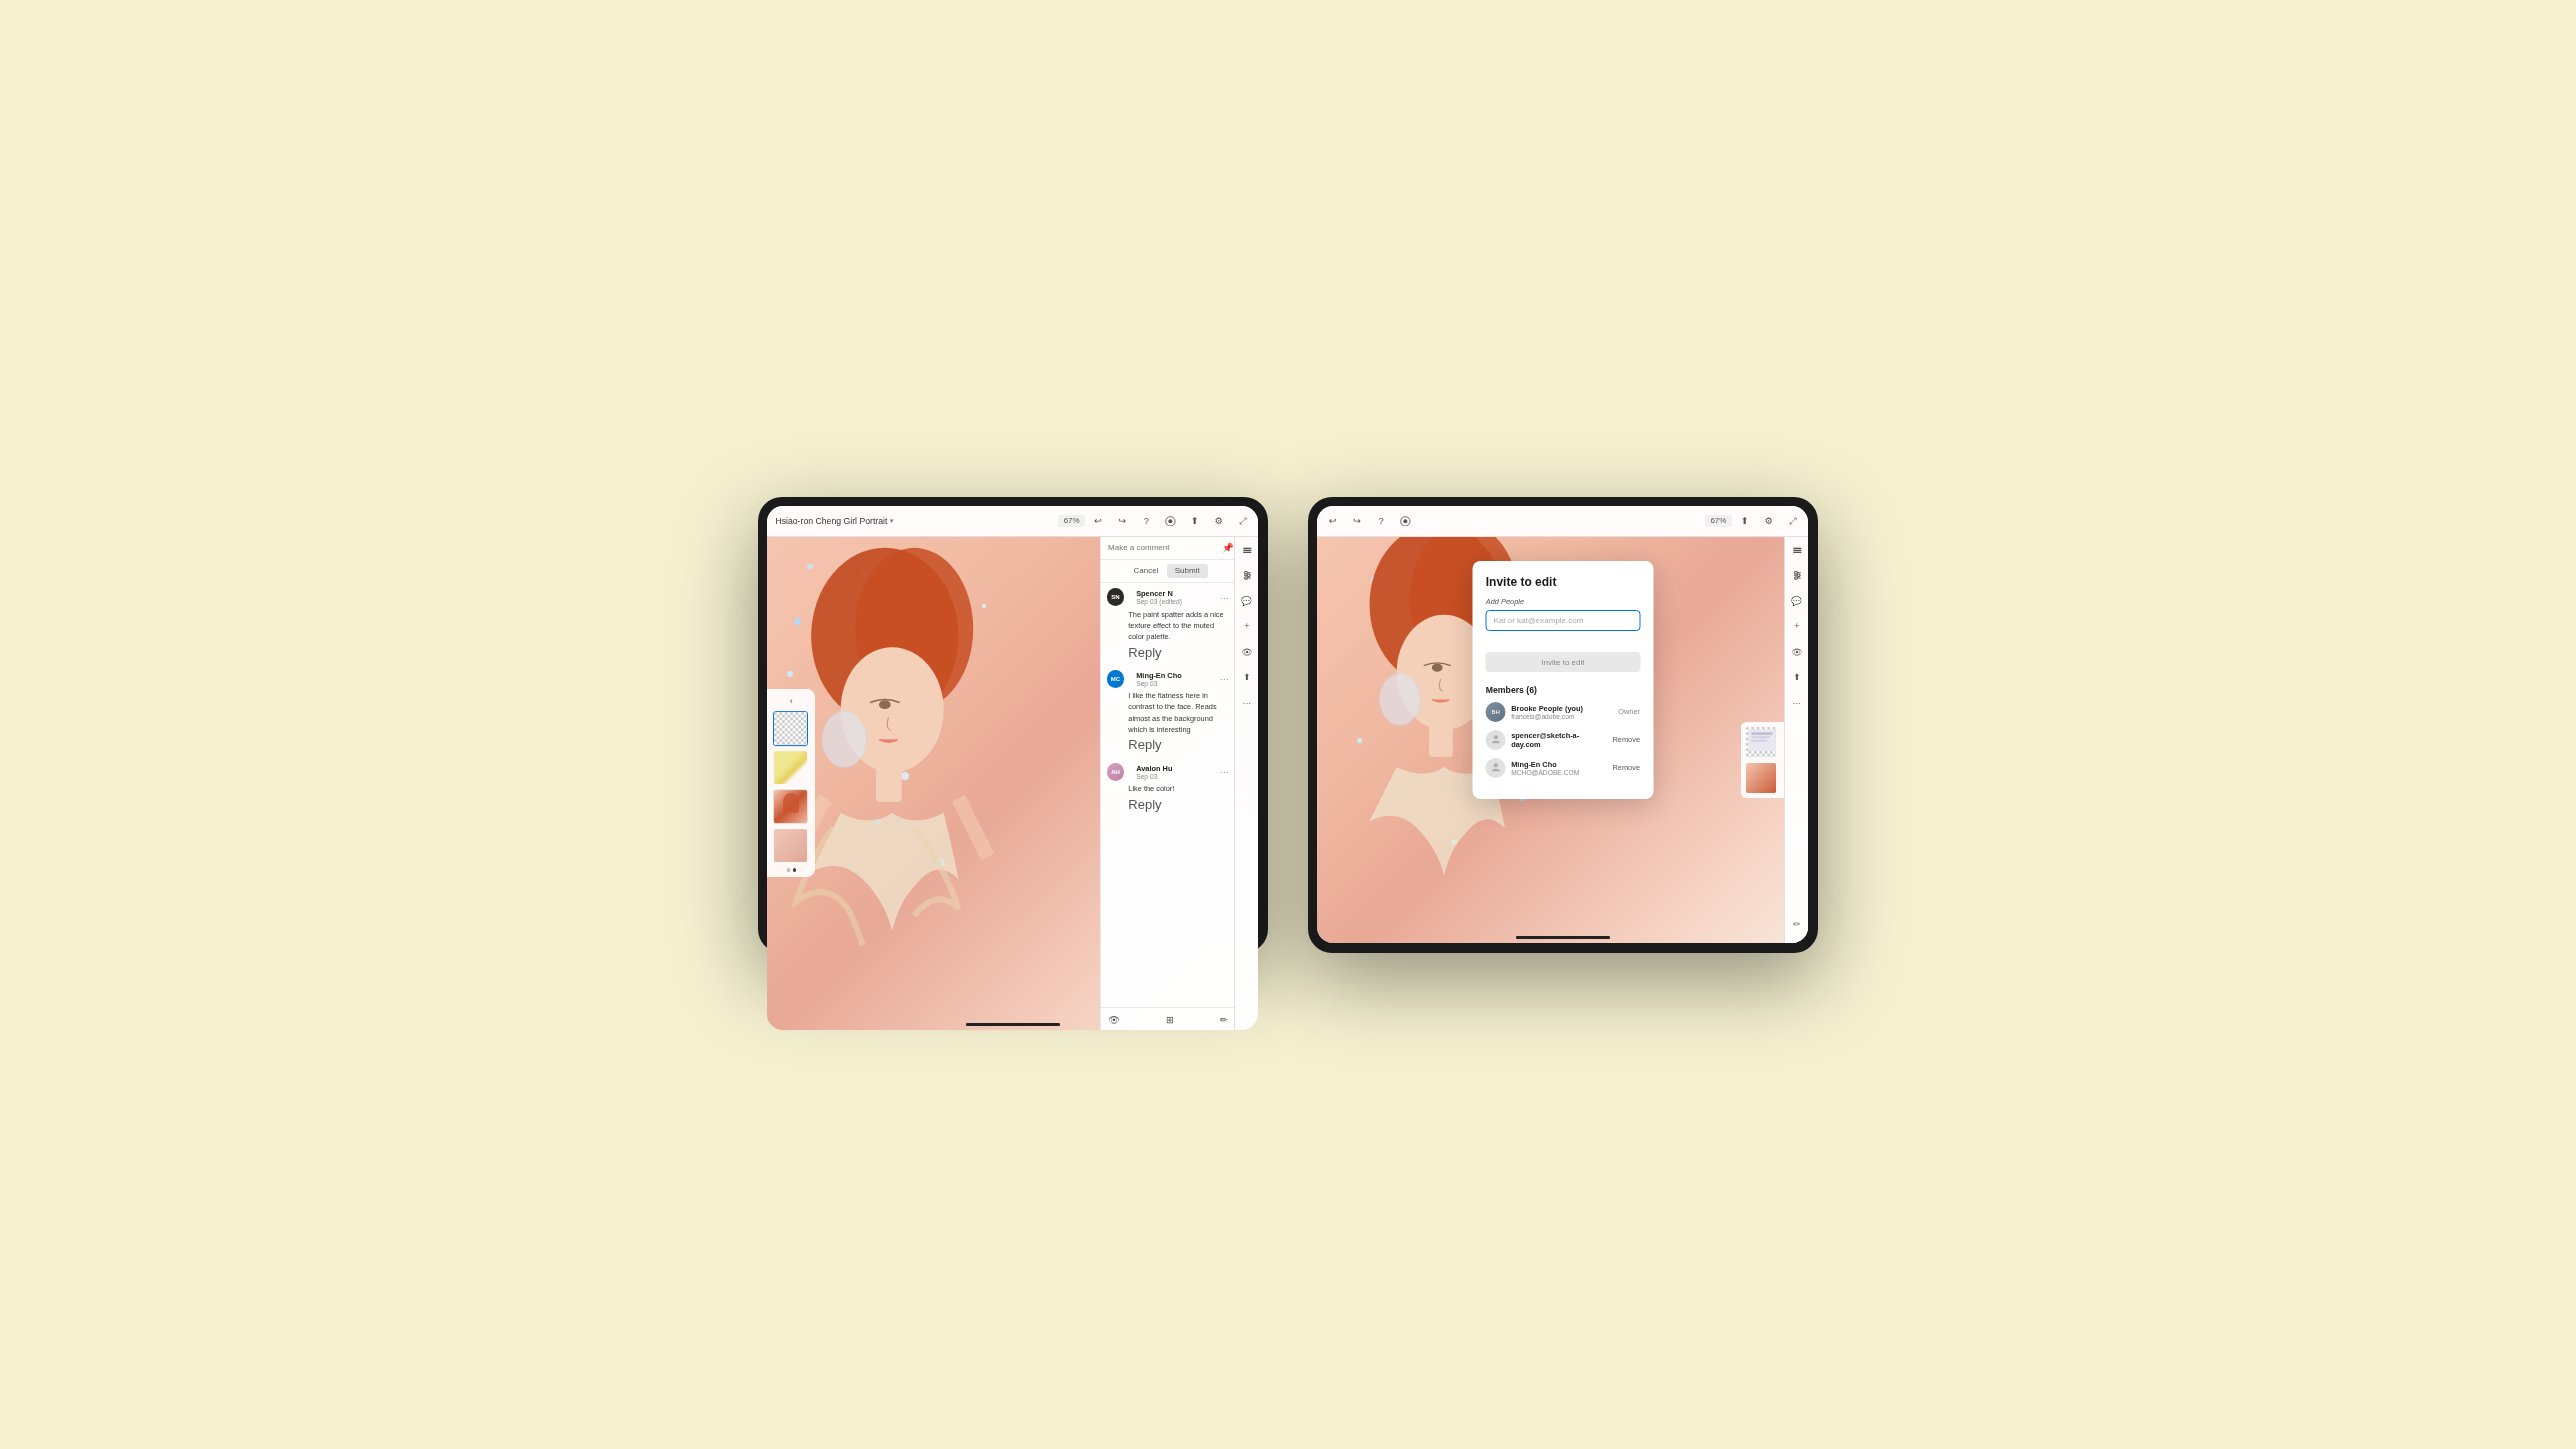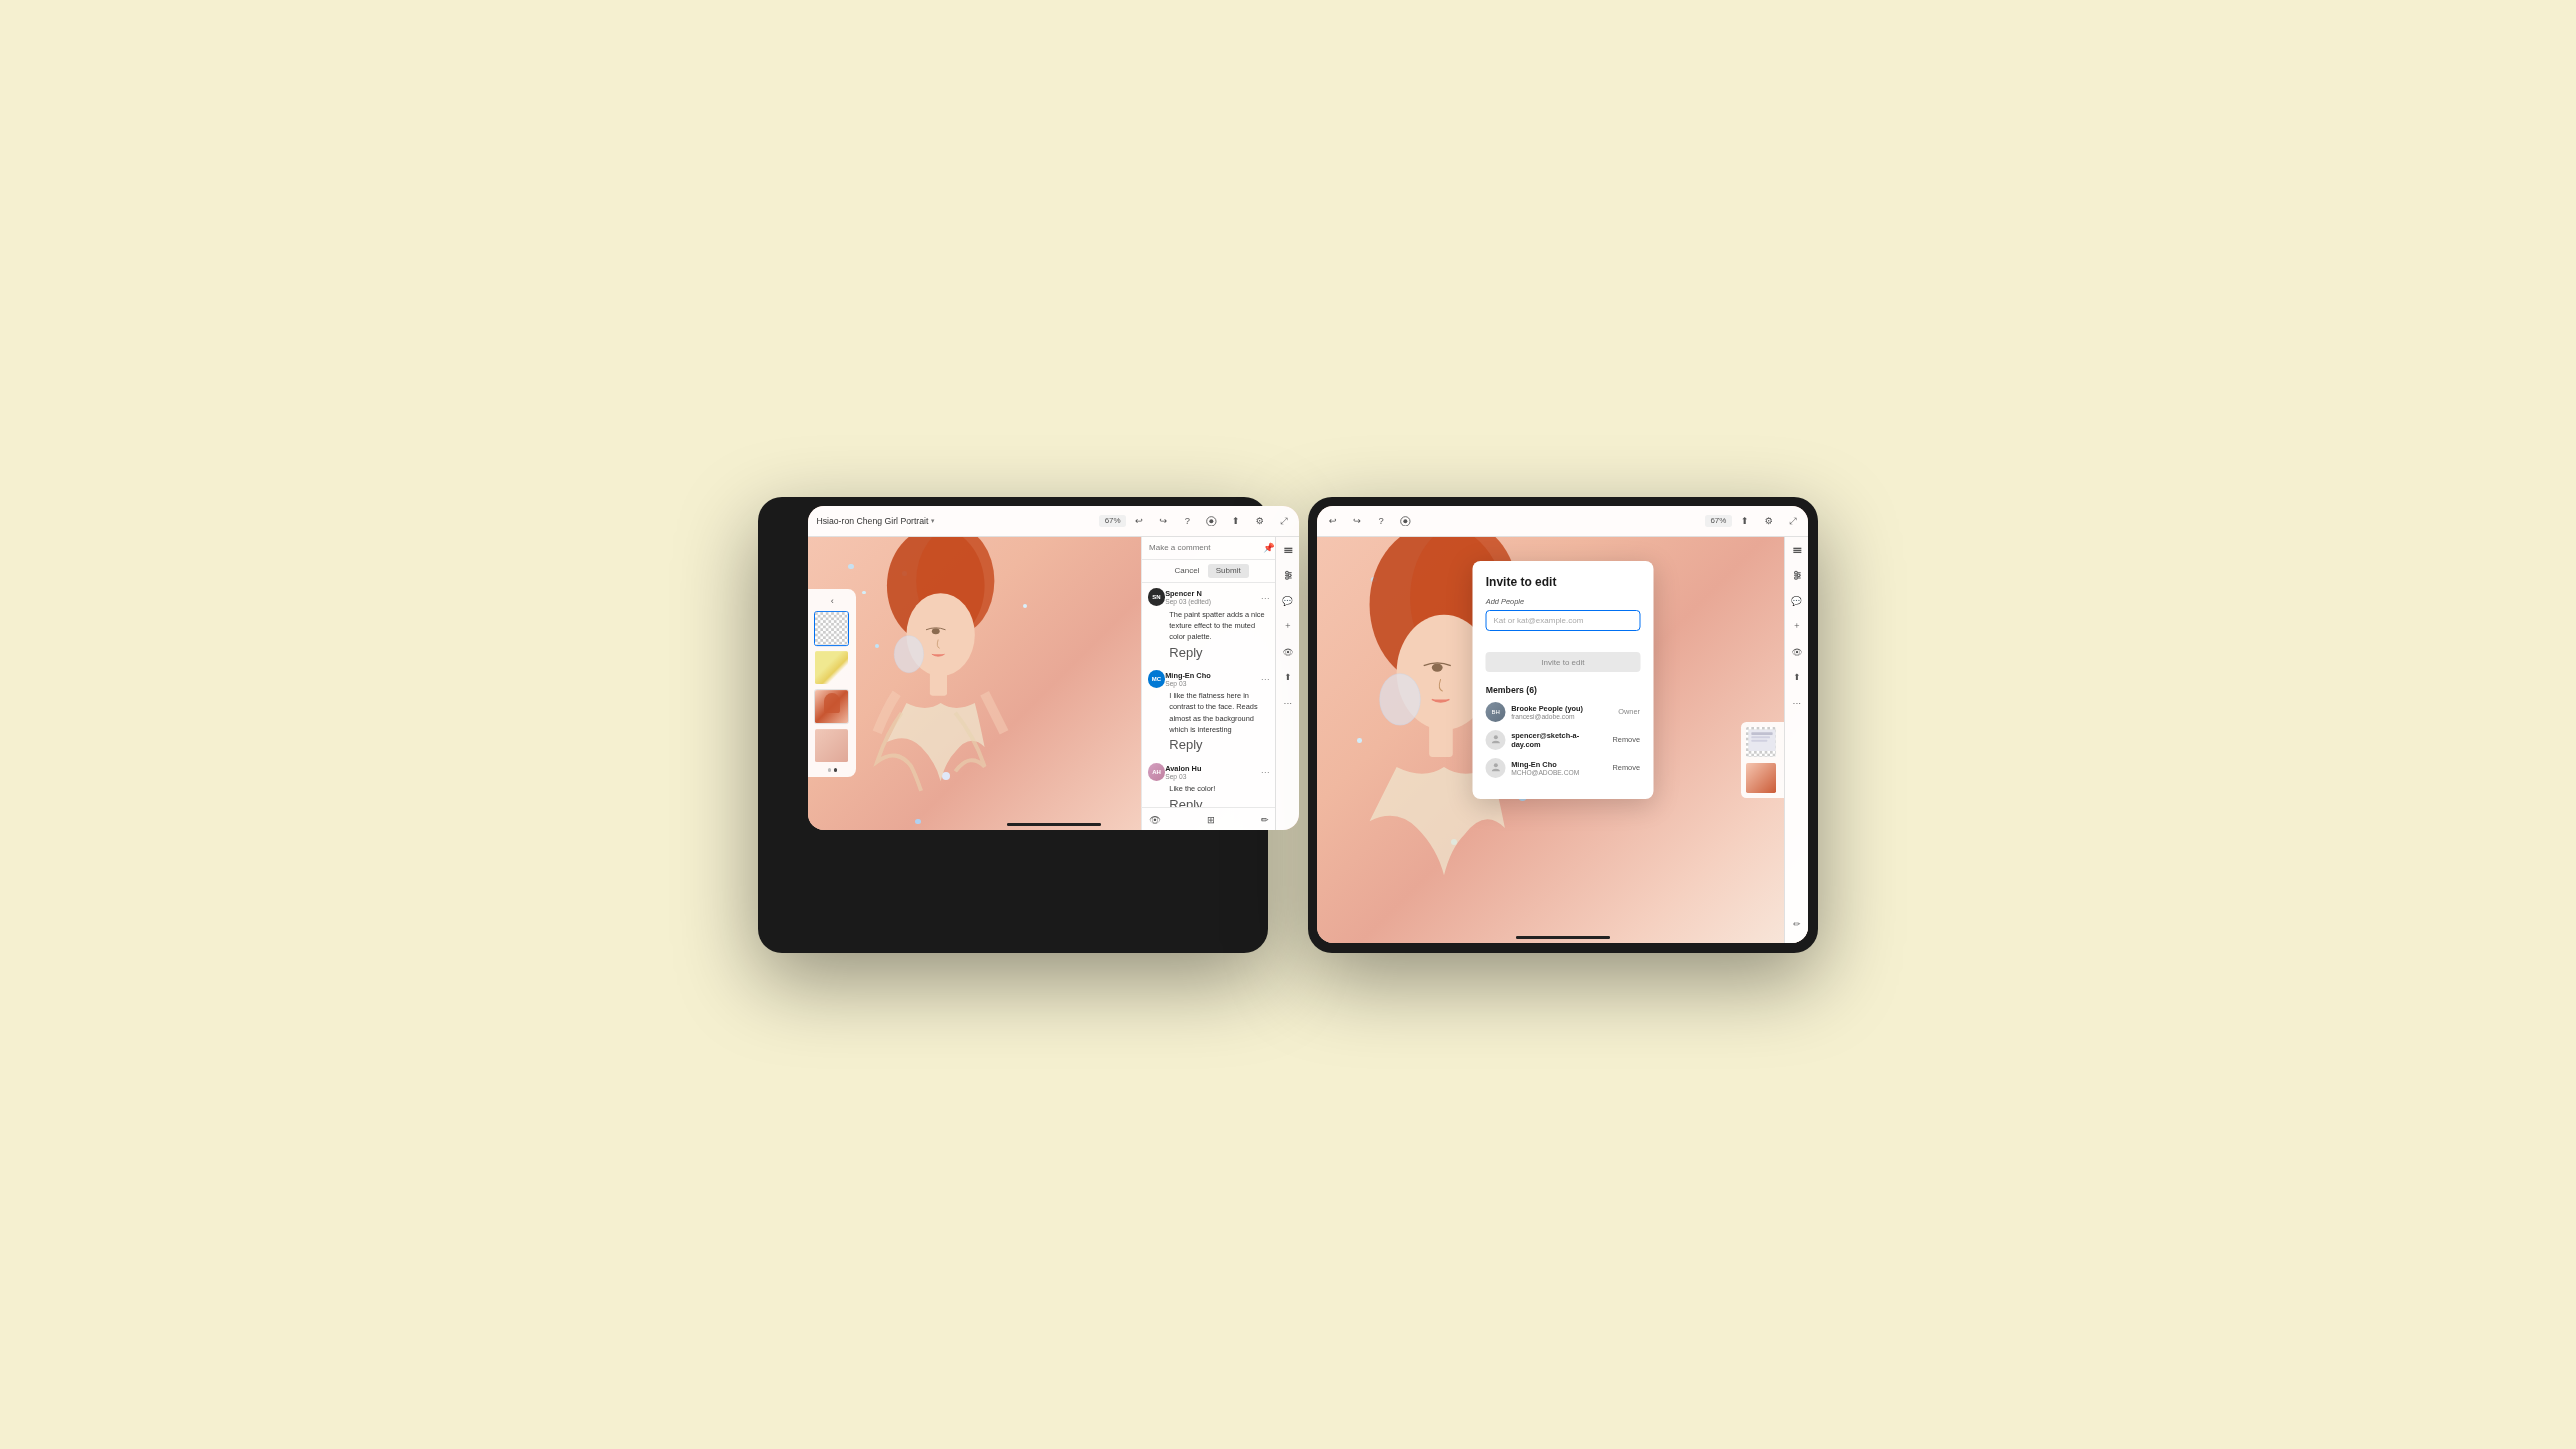--- a/index.html
+++ b/index.html
@@ -37,21 +37,21 @@
     .ipad-screen {
       border-radius: 16px;
       overflow: hidden;
       background: #f5c5b0;
       position: relative;
       display: flex;
       flex-direction: column;
     }
 
     .ipad-1 { width: 510px; height: 456px; }
-    .ipad-1 .ipad-screen { width: 491px; height: 324px; margin-left: 41px; }
+    .ipad-1 .ipad-screen { width: 491px; height: 524px; }
 
     .ipad-2 { width: 510px; height: 456px; }
     .ipad-2 .ipad-screen { width: 491px; height: 437px; }
 
     
     .top-bar {
       background: rgba(255,255,255,0.95);
       height: 31px;
       display: flex;
       align-items: center;
@@ -272,21 +272,21 @@
       padding: 5.4px;
     }
 
     .comment-item {
       margin-bottom: 10.7px;
     }
 
     .comment-header {
       display: flex;
       align-items: center;
-      gap: 0;
+      gap: 12px;
       margin-bottom: 2.7px;
     }
 
     .avatar {
       width: 17.4px;
       height: 17.4px;
       border-radius: 50%;
       flex-shrink: 0;
       display: flex;
       align-items: center;

